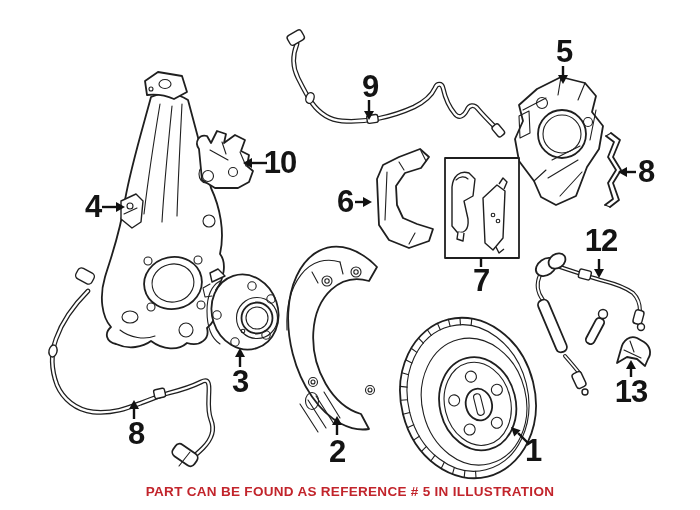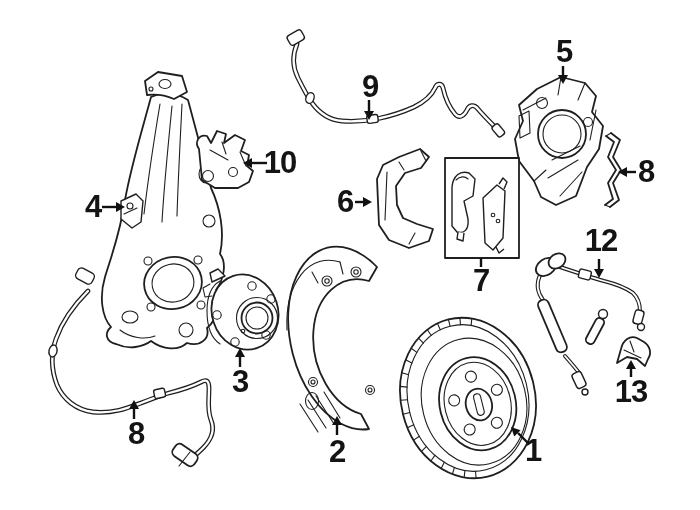--- a/index.html
+++ b/index.html
@@ -248,13 +248,14 @@
   <div class="ref-label" style="left:564px;top:52px">5</div>
   <div class="ref-label" style="left:345px;top:202px">6</div>
   <div class="ref-label" style="left:481px;top:281px">7</div>
   <div class="ref-label" style="left:646px;top:172px">8</div>
   <div class="ref-label" style="left:370px;top:87px">9</div>
   <div class="ref-label" style="left:136px;top:434px">8</div>
   <div class="ref-label" style="left:280px;top:163px">10</div>
   <div class="ref-label" style="left:601px;top:241px">12</div>
   <div class="ref-label" style="left:631px;top:392px">13</div>
 
+  <div class="caption">PART CAN BE FOUND AS REFERENCE # 5 IN ILLUSTRATION</div>
 </div>
 
 </body></html>

